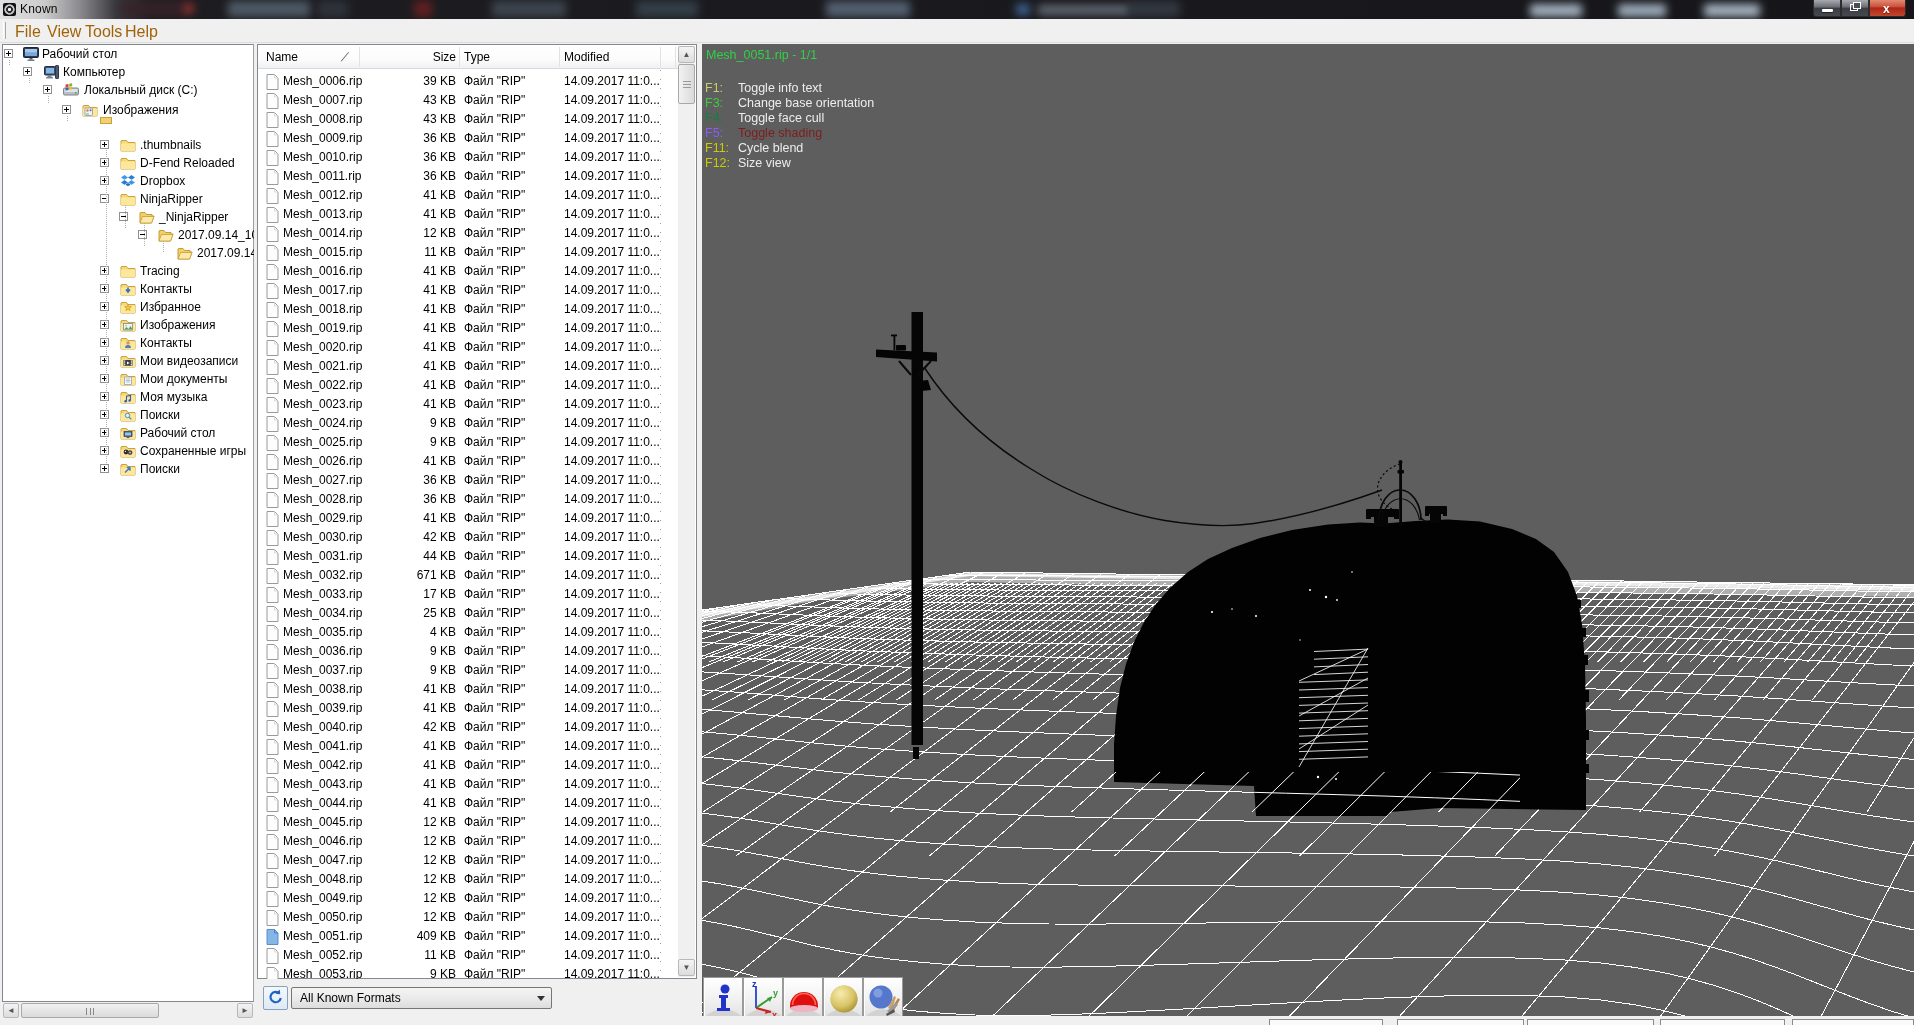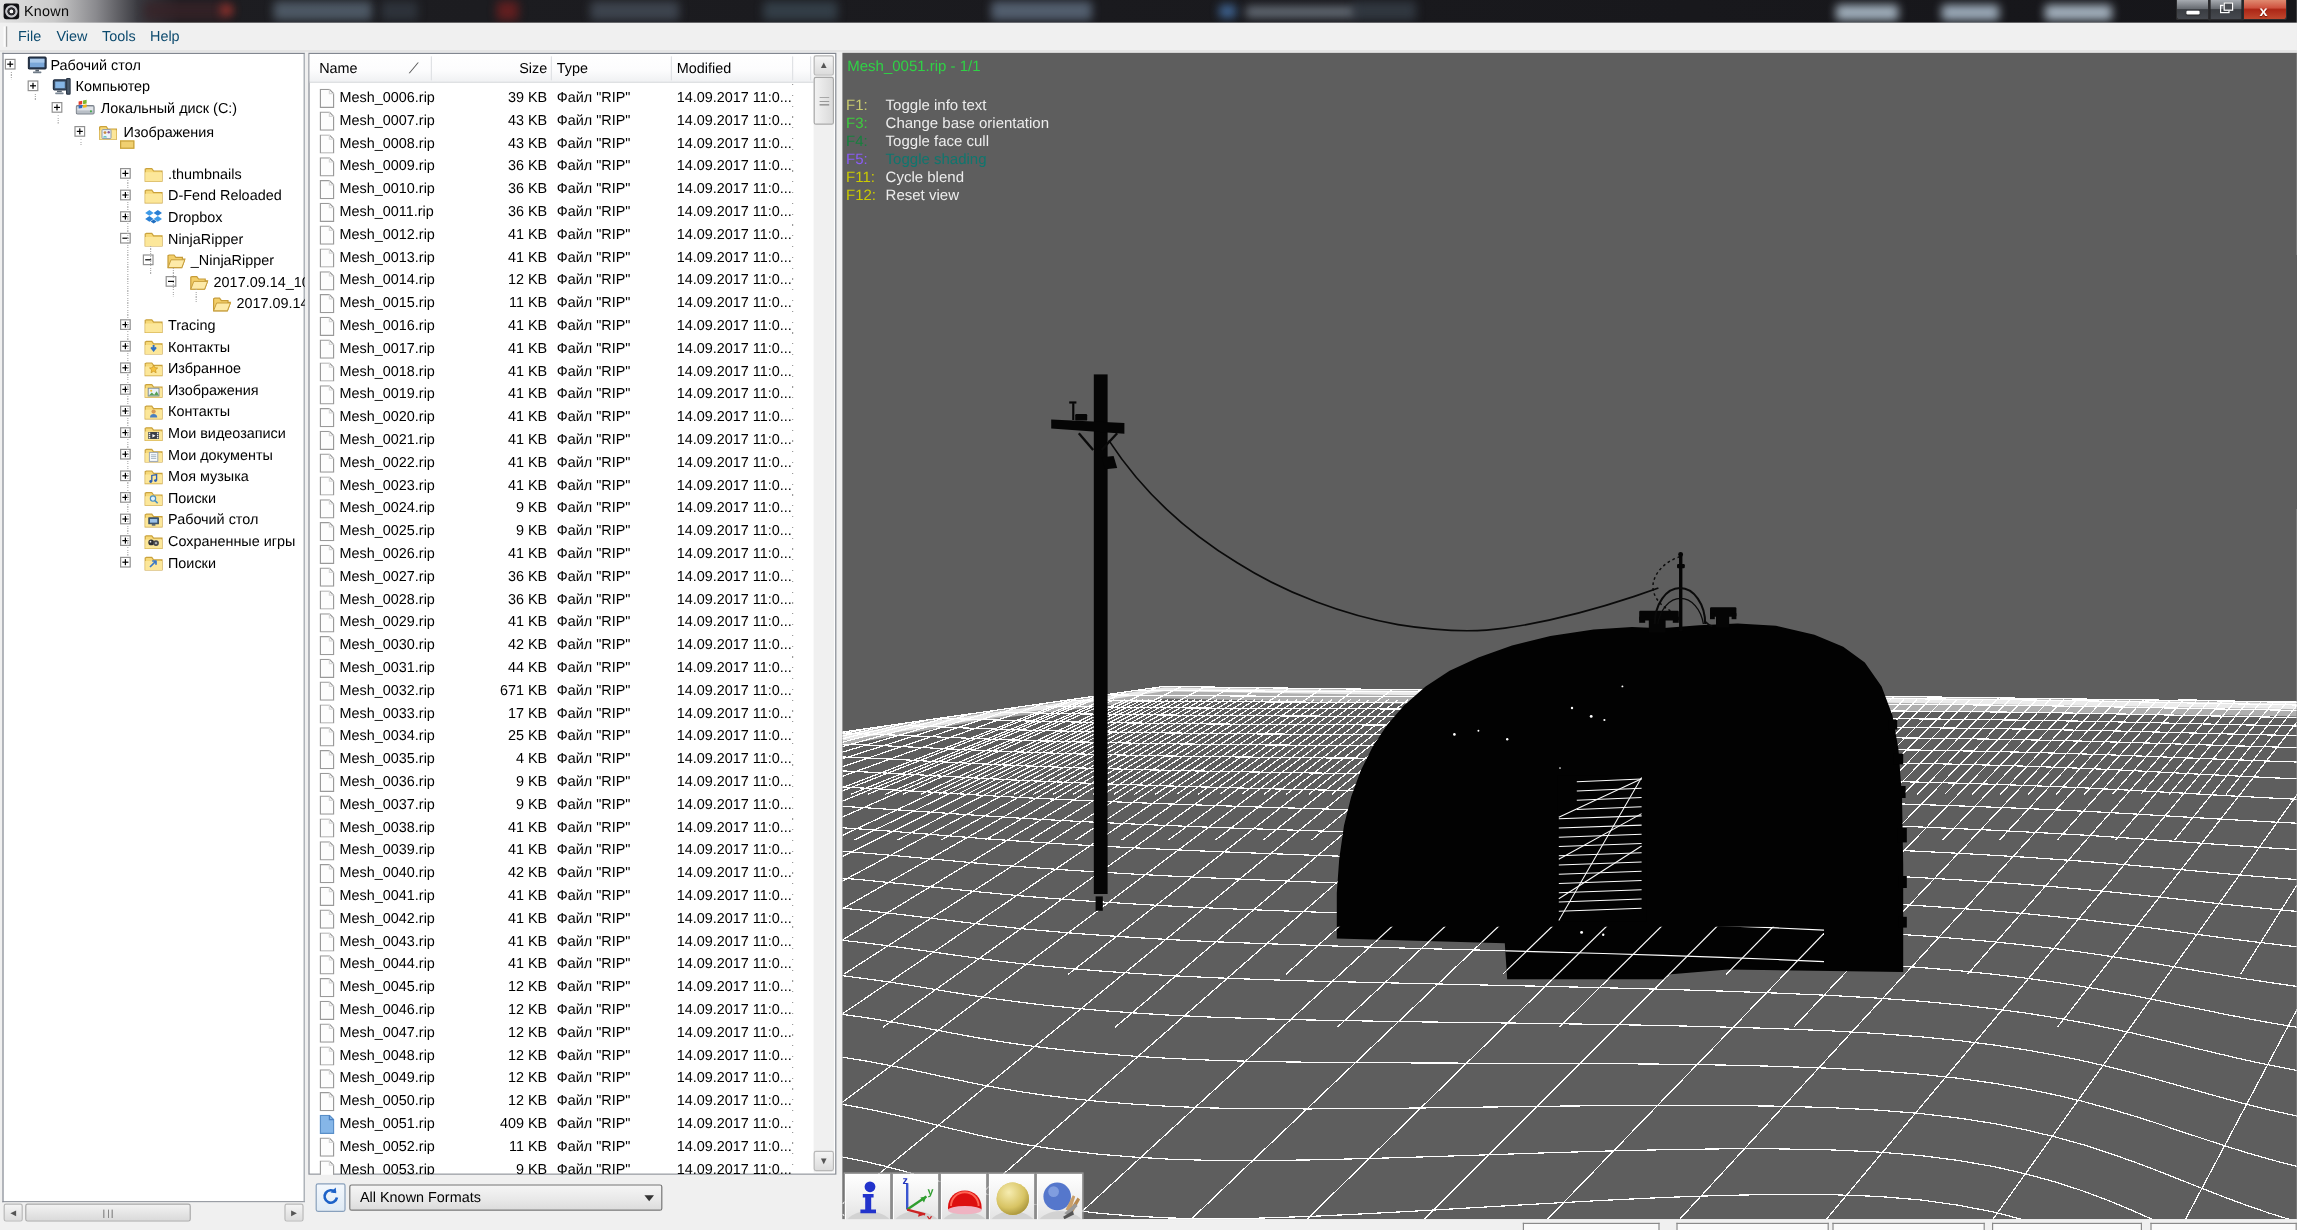--- a/index.html
+++ b/index.html
@@ -4,21 +4,21 @@
 html,body{width:1914px;height:1025px;overflow:hidden;background:#f0f0f0;
 font-family:"Liberation Sans",sans-serif;-webkit-font-smoothing:antialiased}
 #titlebar{position:absolute;left:0;top:0;width:1914px;height:19px;overflow:hidden;
 background:linear-gradient(90deg,#e2e2e2 0px,#cacaca 45px,#8a8a8e 80px,#3a3a40 115px,#1d1d21 150px,#16161a 100%)}
 .blob{position:absolute;top:1px;height:16px;filter:blur(4px);border-radius:2px;opacity:0.75}
 #nicon{position:absolute;left:3px;top:3px;width:13px;height:13px;border-radius:2px;
 background:radial-gradient(circle at 50% 50%, #f5f5f5 0 14%, #2a2a2e 20% 34%, #c8c8cc 40% 52%, #111114 60% 100%)}
 #ntitle{position:absolute;left:20px;top:2px;font-size:12px;color:#0a0a0a;letter-spacing:0.2px}
 .wbtn{position:absolute;top:0;height:17px;border:1px solid #2c2c2e;border-top:none}
 #menubar{position:absolute;left:0;top:19px;width:1914px;height:24px;background:#f0f0f0;border-bottom:1px solid #dcdcdc}
-#menubar span{position:absolute;top:4px;font-size:12px;color:#0c4a6e}
+#menubar span{position:absolute;top:4px;font-size:16px;color:#a16207}
 #grip{position:absolute;left:3px;top:22px;width:3px;height:17px;border-left:1px solid #fff;border-right:1px solid #a8a8a8}
 #treepanel{position:absolute;left:2px;top:44px;width:252px;height:958px;background:#fff;
 border:1px solid #828790;border-right:1px solid #9aa0a8}
 .tbox{position:absolute;width:9px;height:9px;border:1px solid #919191;
 background:linear-gradient(#000,#000) center/5px 1px no-repeat,#fff}
 .tboxp{position:absolute;width:9px;height:9px;border:1px solid #919191;
 background:linear-gradient(#000,#000) center/5px 1px no-repeat,linear-gradient(#000,#000) center/1px 5px no-repeat,#fff}
 .ti{position:absolute}
 .tl{position:absolute;font-size:12px;color:#000;white-space:nowrap;line-height:16px}
 .tdv{position:absolute;width:1px;background-image:repeating-linear-gradient(to bottom,#b0b0b0 0 1px,transparent 1px 2px)}
@@ -1236,25 +1236,25 @@
 </div>
 <div id="vptexts">
  <div class="gt" style="left:4px;top:4px;color:#2fd245">Mesh_0051.rip - 1/1</div>
  <div class="gt" style="left:3px;top:37px;color:#c9cb70">F1:</div>
     <div class="gt" style="left:36px;top:37px;color:#ededed">Toggle info text</div>
  <div class="gt" style="left:3px;top:52px;color:#3ecb3e">F3:</div>
     <div class="gt" style="left:36px;top:52px;color:#ededed">Change base orientation</div>
  <div class="gt" style="left:3px;top:67px;color:#15803d">F4:</div>
     <div class="gt" style="left:36px;top:67px;color:#ededed">Toggle face cull</div>
  <div class="gt" style="left:3px;top:82px;color:#8b5cf6">F5:</div>
-    <div class="gt" style="left:36px;top:82px;color:#0f766e">Toggle shading</div>
+    <div class="gt" style="left:36px;top:82px;color:#7f1d1d">Toggle shading</div>
  <div class="gt" style="left:3px;top:97px;color:#cbcb00">F11:</div>
     <div class="gt" style="left:36px;top:97px;color:#ededed">Cycle blend</div>
  <div class="gt" style="left:3px;top:112px;color:#cbcb00">F12:</div>
-    <div class="gt" style="left:36px;top:112px;color:#ededed">Reset view</div>
+    <div class="gt" style="left:36px;top:112px;color:#ededed">Size view</div>
 </div>
 <div id="toolbar"><svg width="0" height="0">
       <defs>
         <radialGradient id="gb" cx="0.38" cy="0.3" r="0.8">
           <stop offset="0" stop-color="#f6ecb0"></stop>
           <stop offset="0.6" stop-color="#d8c464"></stop>
           <stop offset="1" stop-color="#9c8830"></stop>
         </radialGradient>
       </defs>
     </svg><div class="tbtn" style="left:0px">

